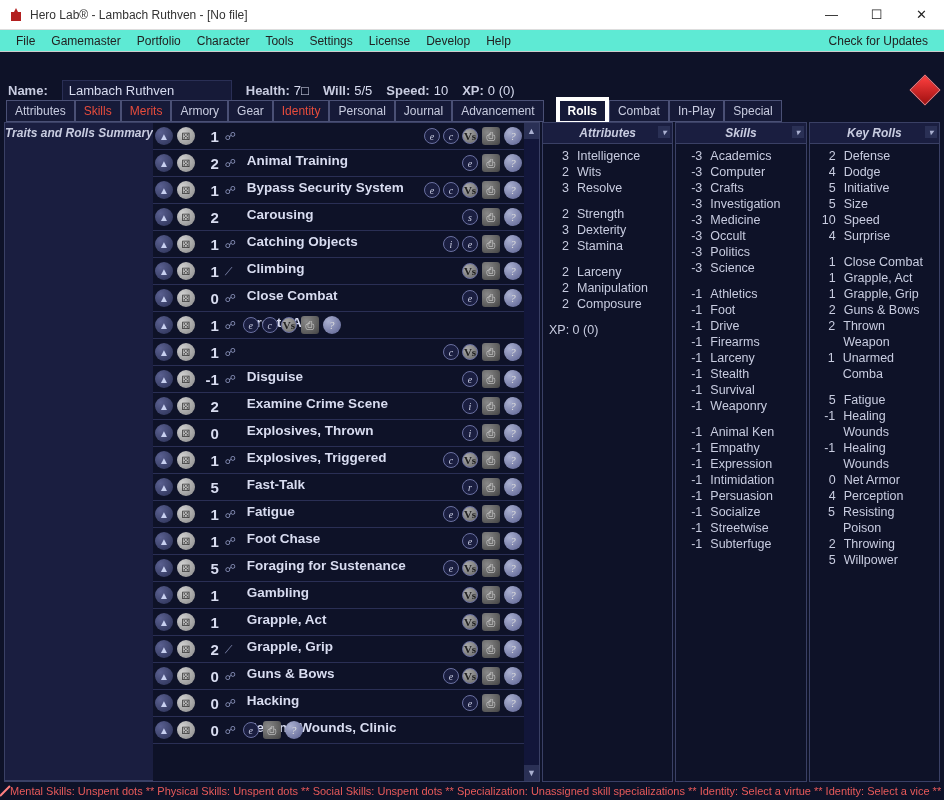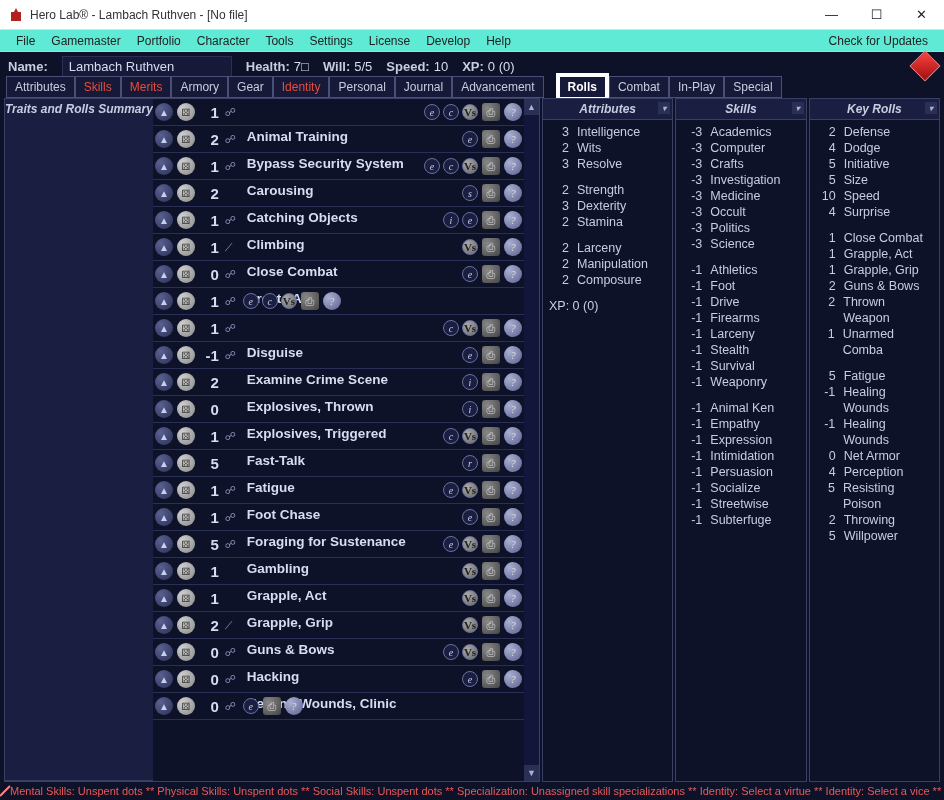--- a/index.html
+++ b/index.html
@@ -49,20 +49,21 @@
   min-height: 0;
 }
 .statbar {
   height: 28px;
   display: flex;
   align-items: center;
   padding: 0 8px;
   color: #c8cce0;
   font-size: 13px;
   gap: 14px;
+  margin-top: 24px;
 }
 .stat-label { color: #c8cce0; font-weight: bold; }
 .name-field {
   background: #161a38;
   border: 1px solid #2a2f55;
   color: #d8dcf0;
   padding: 2px 6px;
   width: 170px;
   font-size: 13px;
 }

